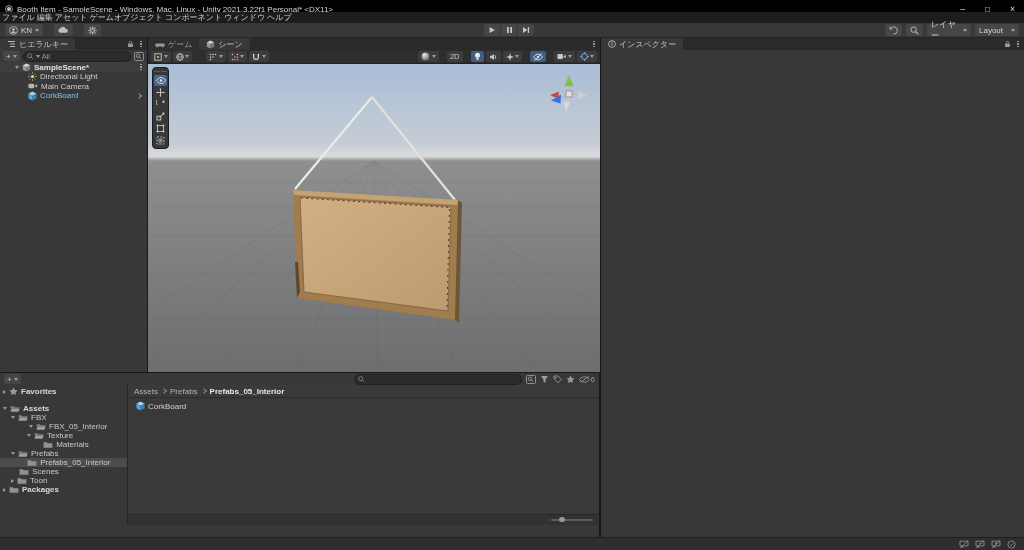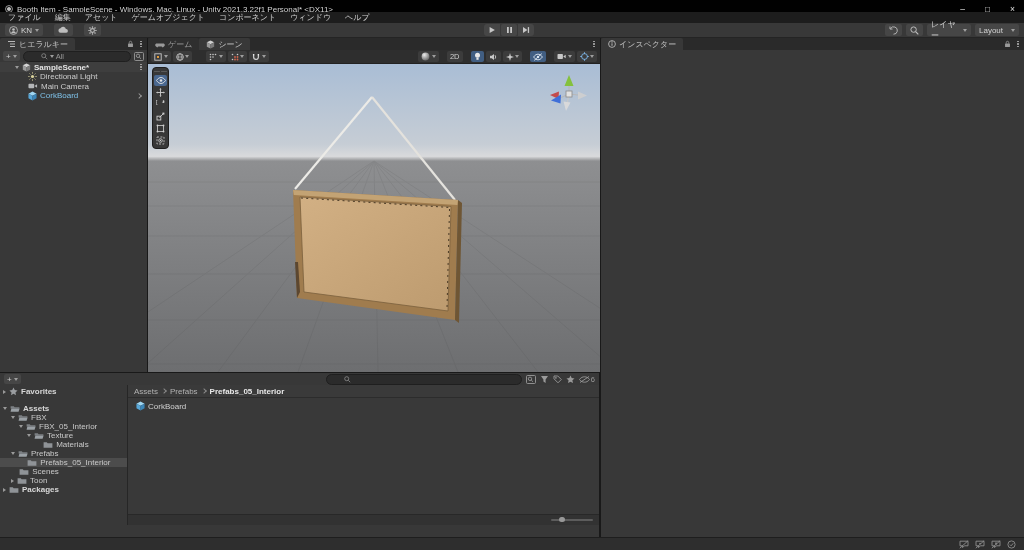--- a/index.html
+++ b/index.html
@@ -12,21 +12,21 @@
   
   #titlebar{position:absolute;left:0;top:0;width:1024px;height:18px;background:#010101;
             display:flex;align-items:center;gap:4px;padding:0 5px;box-sizing:border-box}
   #titlebar .t-text{font-size:8px;color:#d6d6d6;white-space:nowrap}
   #winctrls{margin-left:auto;display:flex;gap:20px;padding-right:4px}
   #winctrls span{font-size:8.5px;color:#e0e0e0;line-height:12px;cursor:default}
 
   
   #menubar{position:absolute;left:0;top:12px;width:1024px;height:11px;background:#1d1d1d;
            display:flex;align-items:center;padding-left:1px;box-sizing:border-box}
-  .menu-item{padding:0 7px;font-size:8px;color:#cfcfcf;line-height:11px;white-space:nowrap}
+  .menu-item{padding:0 1px;font-size:8px;color:#cfcfcf;line-height:11px;white-space:nowrap}
 
   
   #maintoolbar{position:absolute;left:0;top:23px;width:1024px;height:15px;background:#383838;
                border-bottom:1px solid #242424;display:flex;align-items:center;
                padding:0 5px;box-sizing:border-box}
   .tbtn{height:12px;background:#464646;border-radius:2px;display:flex;align-items:center;
         gap:3px;padding:0 4px;font-size:8px;color:#d2d2d2}
   #tb-left{display:flex;gap:11px;align-items:center}
   #playgroup{position:absolute;left:484px;top:1px;display:flex;gap:1px}
   #playgroup .tbtn{width:16px;justify-content:center;padding:0}
@@ -45,21 +45,21 @@
   .kebab{display:flex;flex-direction:column;gap:1px;padding:1px}
   .kebab i{width:1.6px;height:1.6px;background:#ababab;border-radius:50%}
 
   
   #hierarchy{position:absolute;left:0;top:38px;width:148px;height:334px;background:#383838;
              border-right:1px solid #191919;box-sizing:border-box}
   #h-search{height:12px;display:flex;align-items:center;gap:3px;padding:1px 3px;box-sizing:border-box}
   .plusbtn{height:10px;background:#464646;border-radius:2px;display:flex;align-items:center;
            gap:2px;padding:0 3px;font-size:8px;color:#d0d0d0}
   .searchbox{flex:1;height:9px;background:#2b2b2b;border:1px solid #1f1f1f;border-radius:6px;
-             display:flex;align-items:center;gap:2px;padding:0 17px;font-size:7.5px;color:#979797}
+             display:flex;align-items:center;gap:2px;padding:0 3px;font-size:7.5px;color:#979797}
   #h-scene-row{height:10px;background:#3e3e3e;display:flex;align-items:center;gap:3px;
                padding-left:15px;font-size:8px;font-weight:bold;color:#e4e4e4}
   #h-scene-row .kebab{margin-left:auto;margin-right:4px}
   .h-row{display:flex;align-items:center;gap:3px;height:9.5px;padding-left:28px;font-size:8px;color:#cccccc}
   .h-row .prefab{color:#7fc1e8}
   .chev-right{width:3.2px;height:3.2px;border-top:1px solid #9a9a9a;border-right:1px solid #9a9a9a;
               transform:rotate(45deg);margin-left:auto;margin-right:6px;flex:none}
   .tri-down{width:0;height:0;border-left:2.6px solid transparent;border-right:2.6px solid transparent;
             border-top:3.6px solid #9a9a9a;flex:none}
   .tri-right{width:0;height:0;border-top:2.6px solid transparent;border-bottom:2.6px solid transparent;
@@ -644,21 +644,21 @@
           <span>Assets</span>
         </div>
         <div class="p-row" style="padding-left:11px">
           <span class="tri-down"></span>
           <svg width="10" height="8" viewBox="0 0 12 10">
             <path d="M0.5 1.5h4l1 1.2h6v1.6h-11z" fill="#7c8084"></path>
             <path d="M1.5 4.3h10.2l-1.2 4.2H0.5z" fill="#9aa0a5"></path>
           </svg>
           <span>FBX</span>
         </div>
-        <div class="p-row" style="padding-left:19px">
+        <div class="p-row" style="padding-left:29px">
           <span class="tri-down"></span>
           <svg width="10" height="8" viewBox="0 0 12 10">
             <path d="M0.5 1.5h4l1 1.2h6v1.6h-11z" fill="#7c8084"></path>
             <path d="M1.5 4.3h10.2l-1.2 4.2H0.5z" fill="#9aa0a5"></path>
           </svg>
           <span>FBX_05_Interior</span>
         </div>
         <div class="p-row" style="padding-left:27px">
           <span class="tri-down"></span>
           <svg width="10" height="8" viewBox="0 0 12 10">

